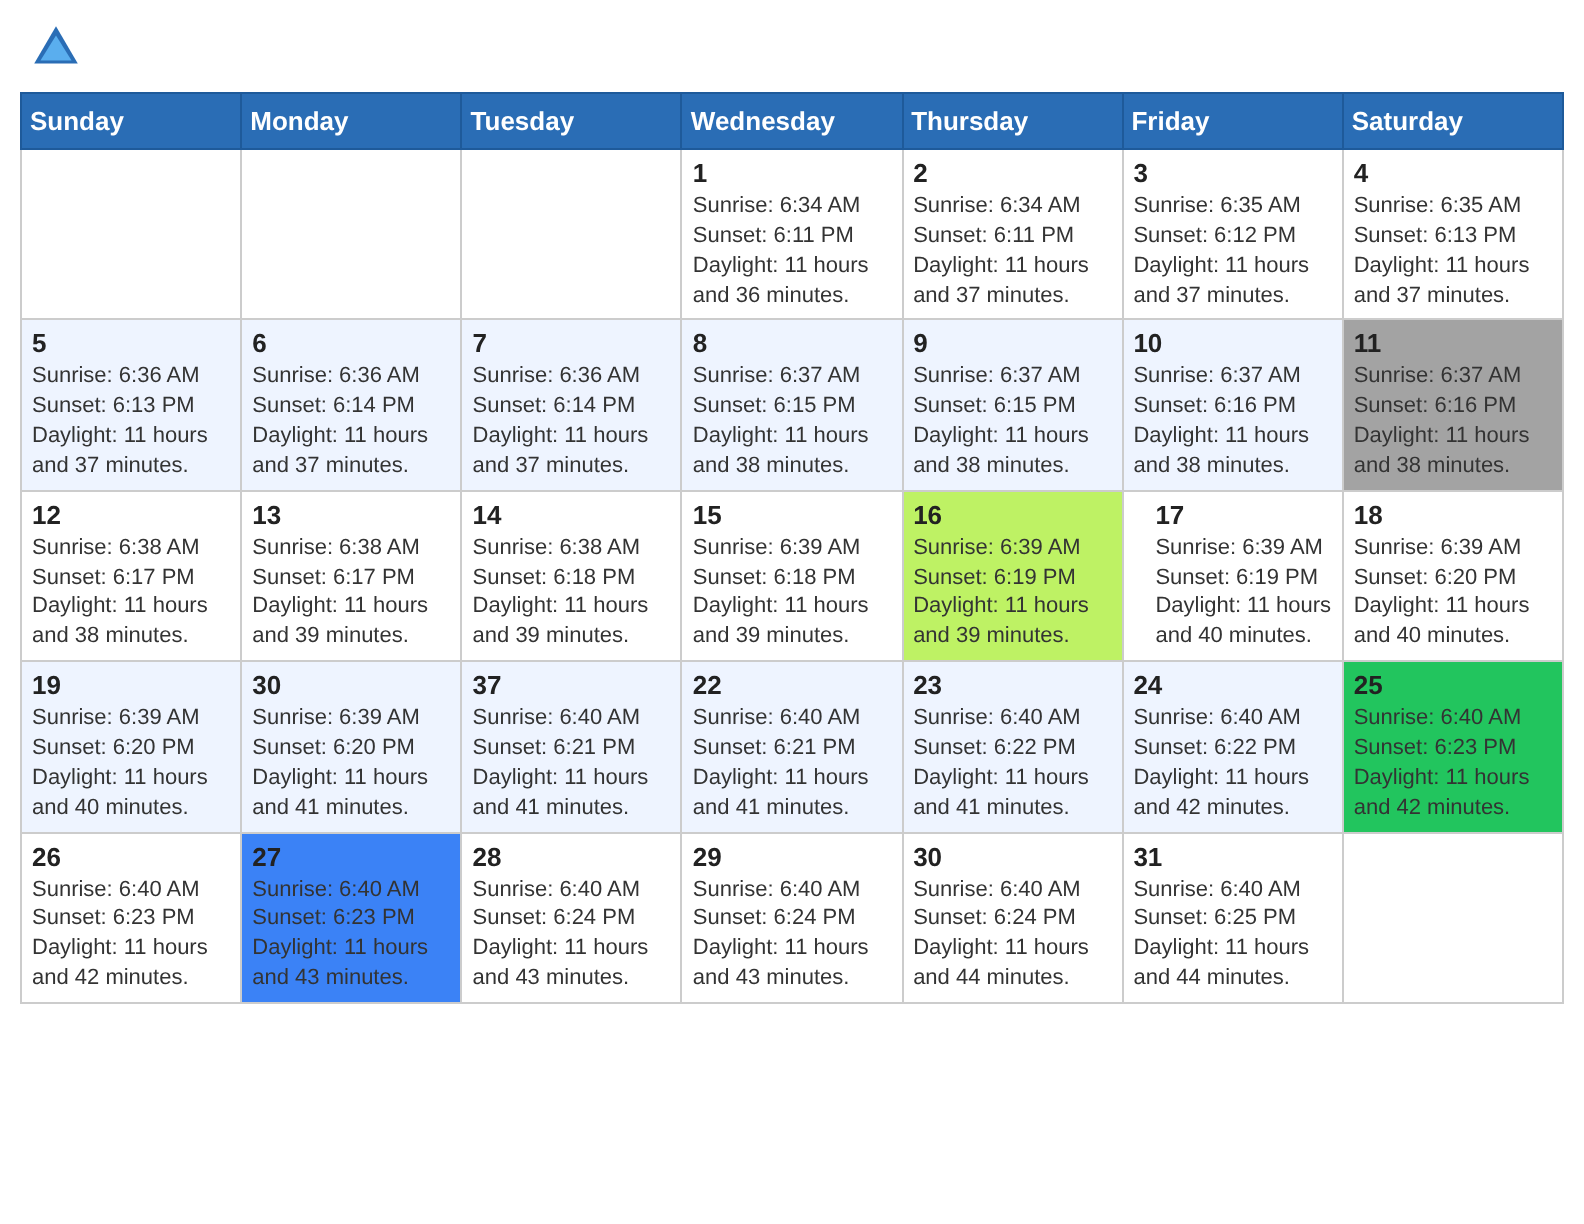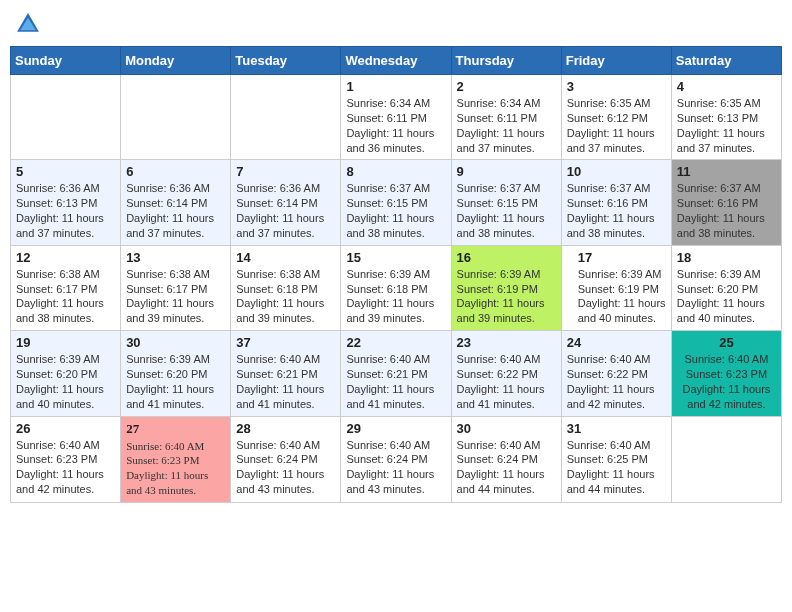--- a/index.html
+++ b/index.html
@@ -260,35 +260,35 @@
           <div class="day-info">Sunrise: 6:40 AM
 Sunset: 6:22 PM
 Daylight: 11 hours and 41 minutes.</div>
         </td>
         <td style="background: rgb(238, 244, 255);">
           <div class="day-number">24</div>
           <div class="day-info">Sunrise: 6:40 AM
 Sunset: 6:22 PM
 Daylight: 11 hours and 42 minutes.</div>
         </td>
-        <td style="background: #14b8a6; text-align: center;">
+        <td style="background: #22c55e;">
           <div class="day-number">25</div>
           <div class="day-info">Sunrise: 6:40 AM
 Sunset: 6:23 PM
 Daylight: 11 hours and 42 minutes.</div>
         </td>
       </tr>
       <tr>
         <td style="background: rgb(255, 255, 255);">
           <div class="day-number">26</div>
           <div class="day-info">Sunrise: 6:40 AM
 Sunset: 6:23 PM
 Daylight: 11 hours and 42 minutes.</div>
         </td>
-        <td style="background: #fca5a5; font-family: Liberation Serif, serif;">
+        <td style="background: #3b82f6;">
           <div class="day-number">27</div>
           <div class="day-info">Sunrise: 6:40 AM
 Sunset: 6:23 PM
 Daylight: 11 hours and 43 minutes.</div>
         </td>
         <td style="background: rgb(255, 255, 255);">
           <div class="day-number">28</div>
           <div class="day-info">Sunrise: 6:40 AM
 Sunset: 6:24 PM
 Daylight: 11 hours and 43 minutes.</div>

